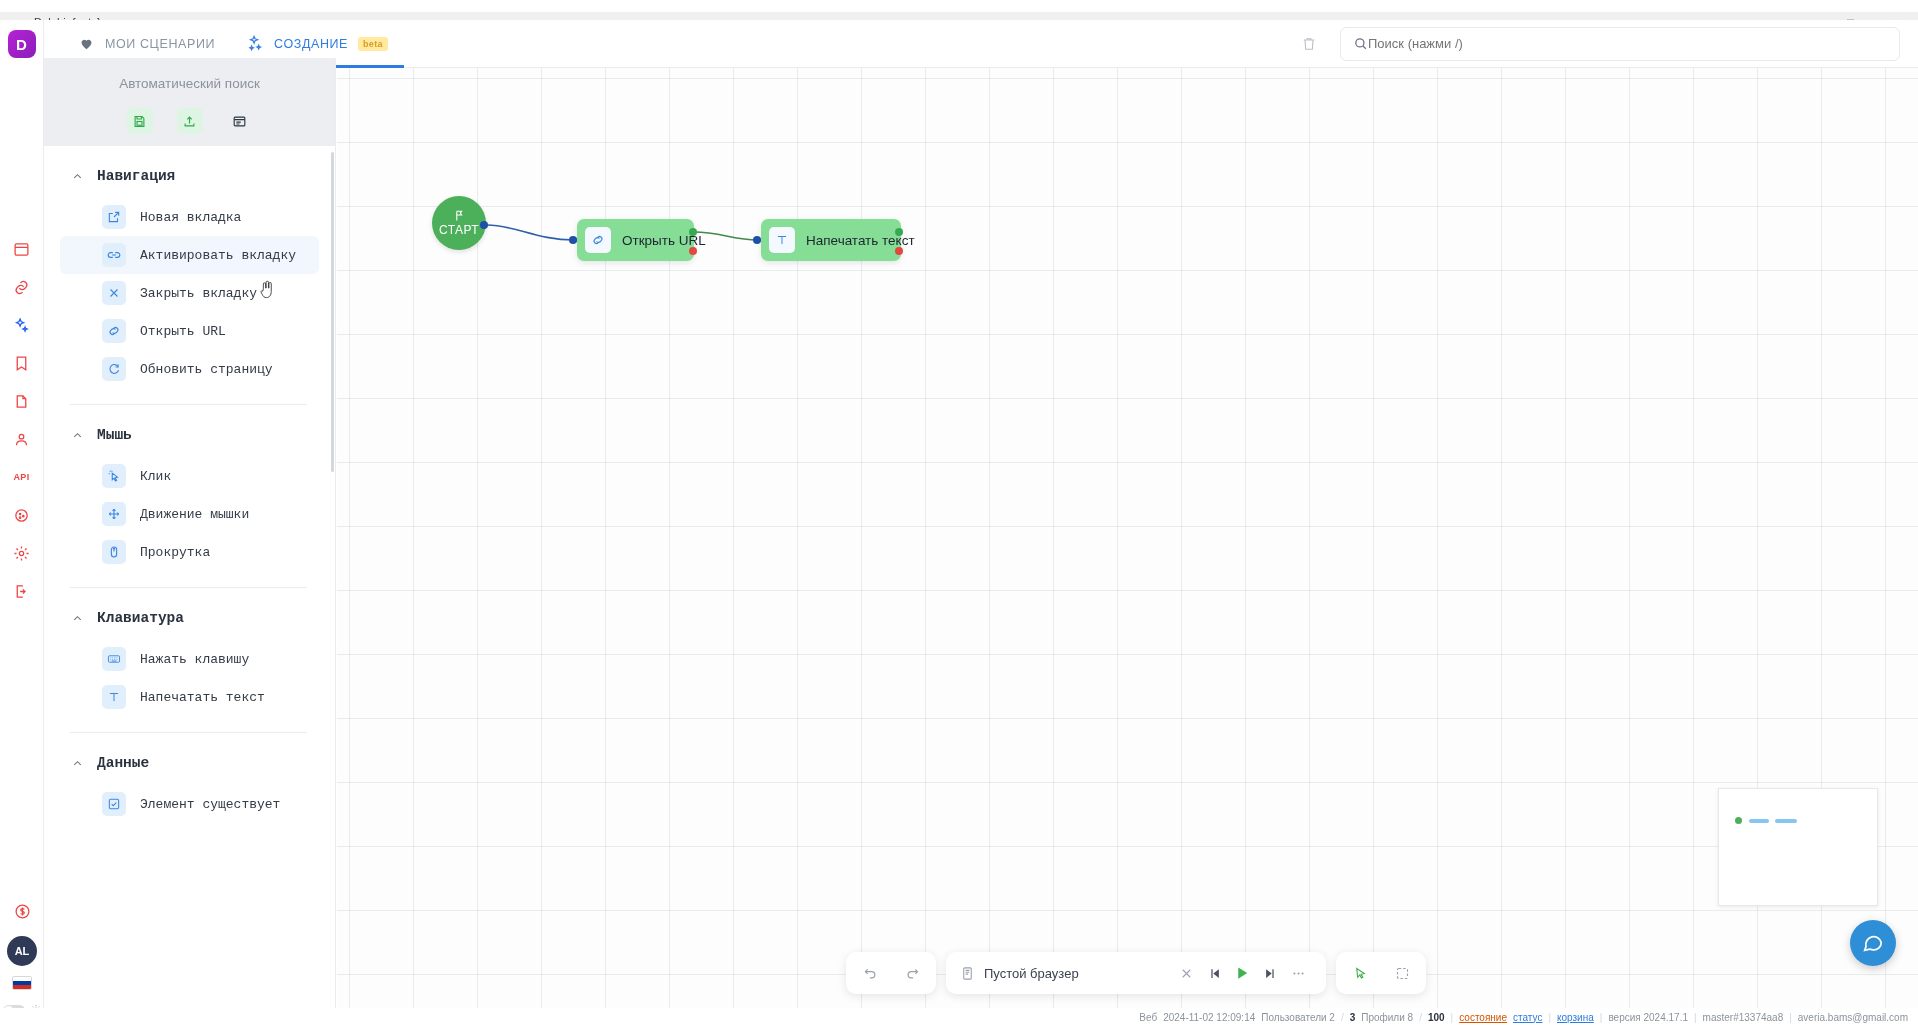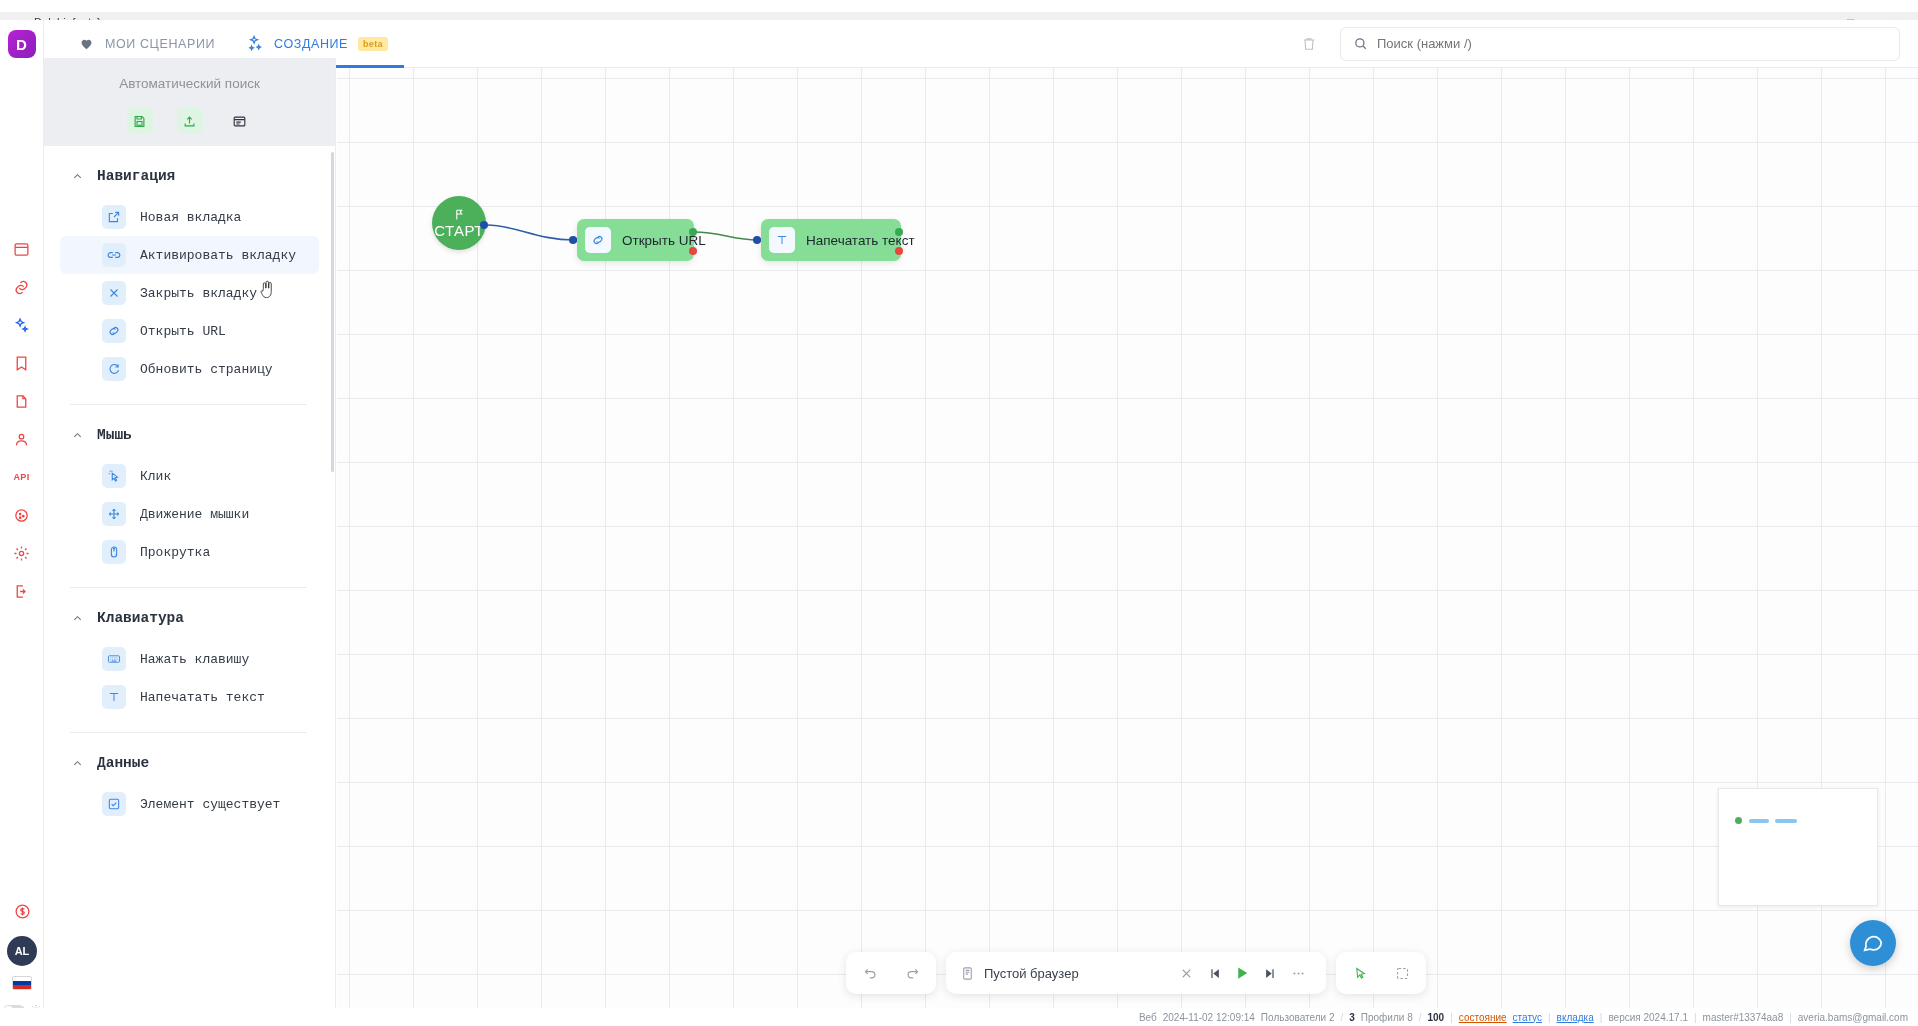--- a/index.html
+++ b/index.html
@@ -78,21 +78,21 @@
   .badge-beta {
     background: #ffeaa0; color: #d79c22; font-size: 9px; font-weight: bold;
     padding: 2px 5px; border-radius: 3px; letter-spacing: .3px;
   }
   .topbar-right { margin-left: auto; display: flex; align-items: center; gap: 0; padding-right: 18px; }
   .trash-btn { width: 34px; height: 34px; display: flex; align-items: center; justify-content: center;
                color: #b9bfc7; cursor: pointer; }
   .trash-btn svg { width: 16px; height: 16px; }
   .searchbox {
     margin-left: 14px; width: 560px; height: 34px; border-radius: 6px;
-    display: flex; align-items: center; gap: 9px; padding: 0 12px;
+    display: flex; align-items: center; padding: 0 12px;
     background: #fff; border: 1px solid #e9eaec;
   }
   .searchbox svg { width: 15px; height: 15px; color: #6b7280; flex: none; }
   .searchbox input {
     border: none; outline: none; font-size: 13px; color: #9aa1ab; width: 100%;
     font-family: "Liberation Sans", sans-serif; background: transparent;
   }
 
   
   .sidebar {
@@ -152,21 +152,21 @@
     background-position: 12px 10px;
     overflow: hidden;
   }
   .node-start {
     position: absolute; left: 95px; top: 128px; width: 54px; height: 54px; border-radius: 50%;
     background: #4caf5a; color: #fff;
     display: flex; flex-direction: column; align-items: center; justify-content: center; gap: 1px;
     box-shadow: 0 2px 5px rgba(0,0,0,.12);
   }
   .node-start svg { width: 13px; height: 13px; }
-  .node-start span { font-size: 15px; letter-spacing: .4px; }
+  .node-start span { font-size: 12px; letter-spacing: .4px; }
   .node {
     position: absolute; height: 42px; border-radius: 7px; background: #86dd96;
     display: flex; align-items: center; gap: 11px; padding: 0 18px 0 8px;
     box-shadow: 0 2px 6px rgba(0,0,0,.10);
   }
   .node .nic {
     width: 26px; height: 26px; border-radius: 5px; background: #f4f9ff; color: #3c86de;
     display: flex; align-items: center; justify-content: center; flex: none;
   }
   .node .nic svg { width: 14px; height: 14px; }
@@ -684,21 +684,21 @@
     <span>Пользователи 2</span>
     <span class="sep">/</span>
     <b>3</b>
     <span>Профили 8</span>
     <span class="sep">/</span>
     <b>100</b>
     <span class="sep">|</span>
     <span class="lnk">состояние</span>
     <span class="lnk blue">статус</span>
     <span class="sep">|</span>
-    <span class="lnk blue">вкладка</span>
+    <span class="lnk blue">корзина</span>
     <span class="sep">|</span>
     <span>версия 2024.17.1</span>
     <span class="sep">|</span>
     <span>master#13374aa8</span>
     <span class="sep">|</span>
     <span>averia.bams@gmail.com</span>
   </div>
 
 </div>
 

